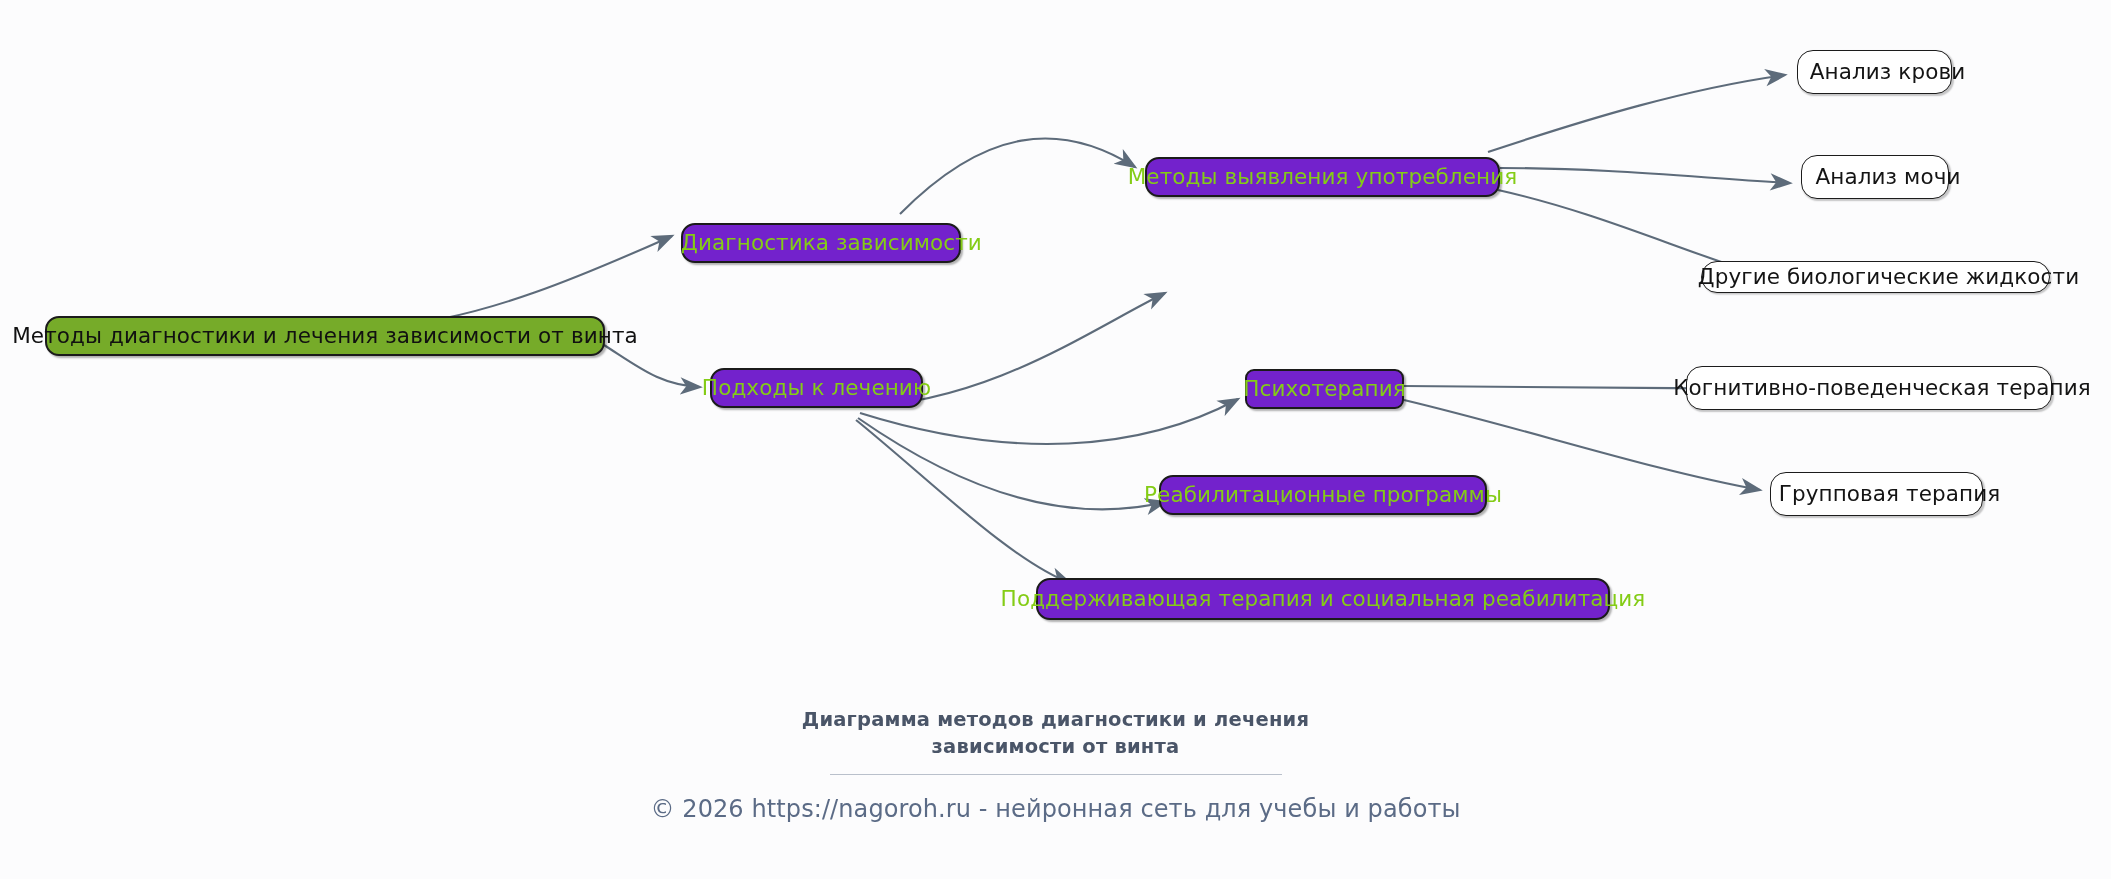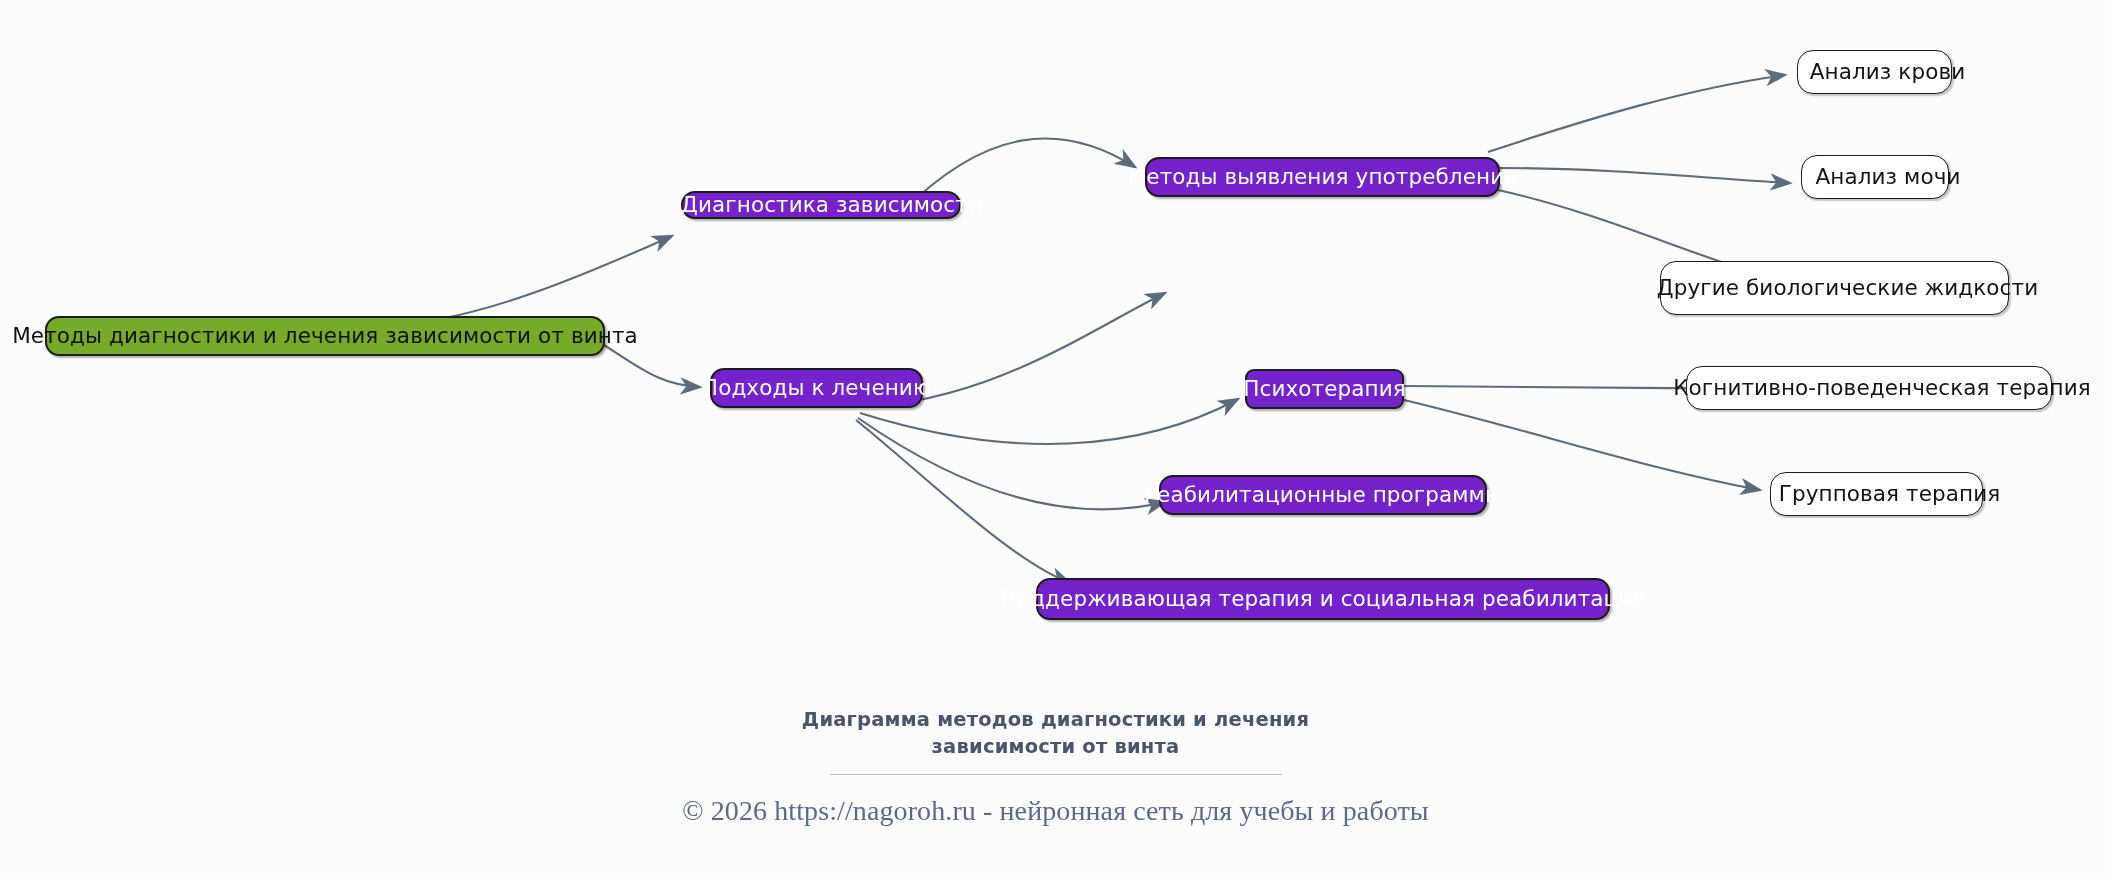--- a/index.html
+++ b/index.html
@@ -39,21 +39,21 @@
   .node-root {
     background: #76ab29;
     border: 2.2px solid #1b1b1b;
     color: #111111;
     font-size: 21.5px;
     box-shadow: 2px 2px 2px rgba(0,0,0,0.30);
   }
   .node-branch {
     background: #7322cc;
     border: 2.2px solid #1b1b1b;
-    color: #ffffff;
+    color: #84cc16;
     font-size: 21.5px;
     box-shadow: 2px 2px 2px rgba(0,0,0,0.30);
   }
   .node-leaf {
     background: #ffffff;
     border: 1.7px solid #1c1c1c;
     color: #141414;
     font-size: 21.5px;
     border-radius: 16px;
     box-shadow: 1.5px 1.5px 1.5px rgba(0,0,0,0.22);
@@ -72,25 +72,24 @@
     line-height: 1.38;
     letter-spacing: 0.2px;
   }
   .caption-rule {
     width: 452px;
     height: 1px;
     background: #b9c0cb;
     margin: 13px auto 0 auto;
   }
   .caption-credit {
-    font-size: 28px;
+    font-size: 24px;
     color: #5b6b86;
     margin-top: 20px;
     letter-spacing: 0.1px;
-    font-family: Liberation Serif, serif;
   }
 </style>
 </head>
 <body>
 
 <div id="canvas">
 
   <svg id="edges" viewBox="0 0 2111 879" xmlns="http://www.w3.org/2000/svg">
     <defs>
       <marker id="arrow" viewBox="0 0 12 10" refX="10.5" refY="5" markerWidth="11" markerHeight="9" orient="auto-start-reverse">
@@ -110,21 +109,21 @@
       <path d="M 1498 190 C 1610 215 1700 260 1790 283"></path>
       <path d="M 1404 386 C 1530 386 1640 388 1755 389"></path>
       <path d="M 1404 400 C 1530 430 1650 470 1760 490"></path>
     </g>
   </svg>
 
   <div class="node node-root" style="left:45px; top:316px; width:560px; height:40px;">
     <span>Методы диагностики и лечения зависимости от винта</span>
   </div>
 
-  <div class="node node-branch" style="left:681px; top:191px; width:280px; height:28px;padding-left:21px;">
+  <div class="node node-branch" style="left:681px; top:223px; width:280px; height:40px;padding-left:21px;">
     <span>Диагностика зависимости</span>
   </div>
 
   <div class="node node-branch" style="left:710px; top:368px; width:213px; height:40px;">
     <span>Подходы к лечению</span>
   </div>
 
   <div class="node node-branch" style="left:1145px; top:157px; width:355px; height:40px;">
     <span>Методы выявления употребления</span>
   </div>
@@ -143,21 +142,21 @@
   </div>
 
   <div class="node node-leaf" style="left:1797px; top:50px; width:155px; height:44px;">
     <span>Анализ крови</span>
   </div>
 
   <div class="node node-leaf" style="left:1801px; top:155px; width:148px; height:44px;">
     <span>Анализ мочи</span>
   </div>
 
-  <div class="node node-leaf" style="left:1660px; top:261px; width:349px; height:54px;">
+  <div class="node node-leaf" style="left:1701px; top:261px; width:349px; height:32px;">
     <span>Другие биологические жидкости</span>
   </div>
 
   <div class="node node-leaf" style="left:1686px; top:366px; width:366px; height:44px;">
     <span>Когнитивно-поведенческая терапия</span>
   </div>
 
   <div class="node node-leaf" style="left:1770px; top:472px; width:213px; height:44px;">
     <span>Групповая терапия</span>
   </div>

